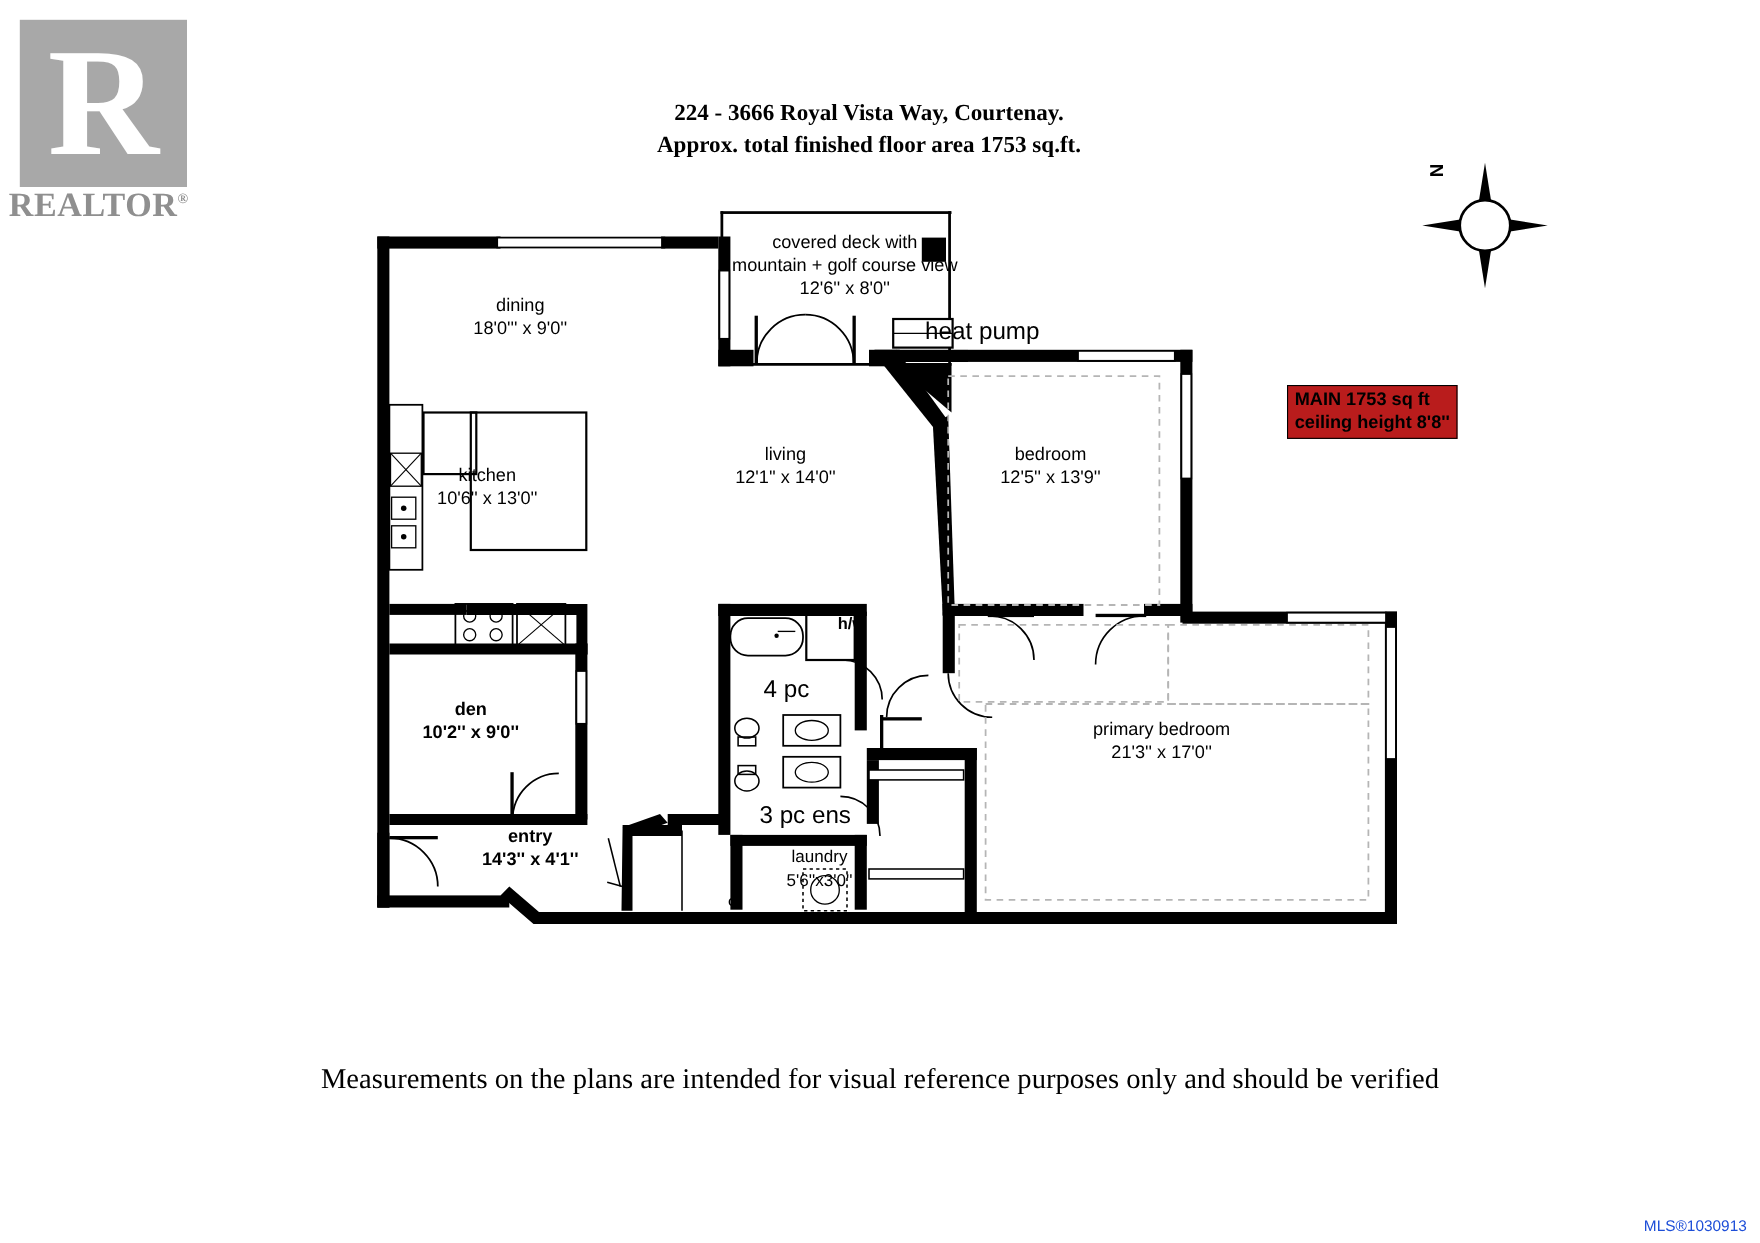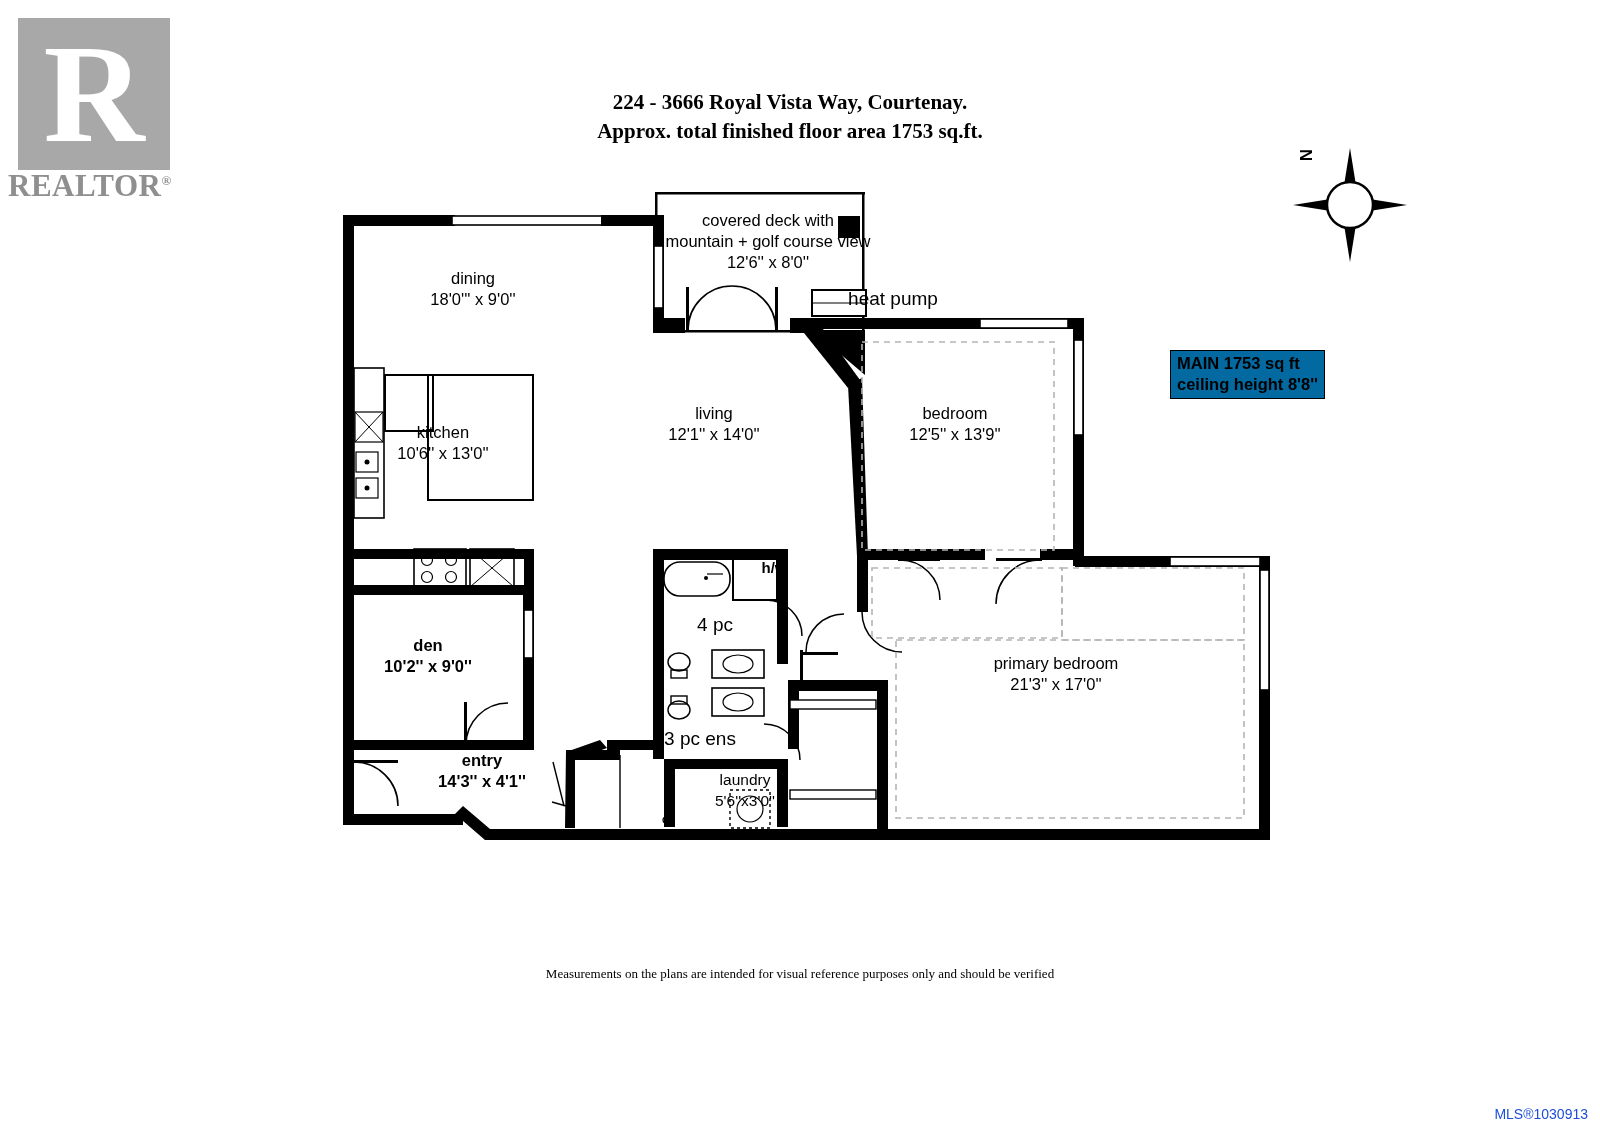--- a/index.html
+++ b/index.html
@@ -72,42 +72,42 @@
     font-size: 21px;
     line-height: 29px;
   }
   .footer-note {
     position: absolute;
     left: 200px;
     top: 966px;
     width: 1200px;
     text-align: center;
     font-family: "Liberation Serif", serif;
-    font-size: 13px;
+    font-size: 26px;
   }
   .mls-tag {
     position: absolute;
     right: 12px;
     bottom: 8px;
     font-family: Liberation Sans, sans-serif;
     font-size: 14px;
     color: #1d4ed8;
   }
   
   .info-box {
     position: absolute;
     left: 1170px;
     top: 350px;
     border: 1px solid #000;
     padding: 2px 6px 3px 6px;
     font-family: "Liberation Sans", sans-serif;
     font-size: 16.5px;
     font-weight: bold;
     line-height: 21px;
-    background: #0369a1;
+    background: #b91c1c;
     white-space: nowrap;
   }
   .info-box .line2 {
     font-weight: bold;
   }
   
   .room {
     position: absolute;
     text-align: center;
     font-family: "Liberation Sans", sans-serif;
@@ -116,21 +116,21 @@
     color: #000;
     white-space: nowrap;
     transform: translateX(-50%);
   }
   .room .dim { display: block; }
   .room.small { font-size: 15.5px; }
   .room.bold { font-weight: bold; text-align: center; }
   .label-plain {
     position: absolute;
     font-family: "Liberation Sans", sans-serif;
-    font-size: 19px;
+    font-size: 22px;
     white-space: nowrap;
     transform: translateX(-50%);
   }
   
   .compass {
     position: absolute;
     left: 1285px;
     top: 140px;
     width: 130px;
     height: 130px;
@@ -380,17 +380,17 @@
 </div>
 
 <div class="room" style="left:768px; top:210px;">
   <span>covered deck with</span>
   <span class="dim">mountain + golf course view</span>
   <span class="dim">12'6'' x 8'0''</span>
 </div>
 
 <div class="label-plain" style="left:893px; top:288px;">heat pump</div>
 <div class="label-plain" style="left:715px; top:614px;">4 pc</div>
-<div class="label-plain" style="left:700px; top:728px;">3 pc ens</div>
+<div class="label-plain" style="left:732px; top:728px;">3 pc ens</div>
 <div class="label-plain" style="left:774px; top:559px; font-weight:bold; font-size:15px;">h/w</div>
 
 <div class="footer-note">Measurements on the plans are intended for visual reference purposes only and should be verified</div>
 <div class="mls-tag">MLS®1030913</div>
 
 </body></html>

